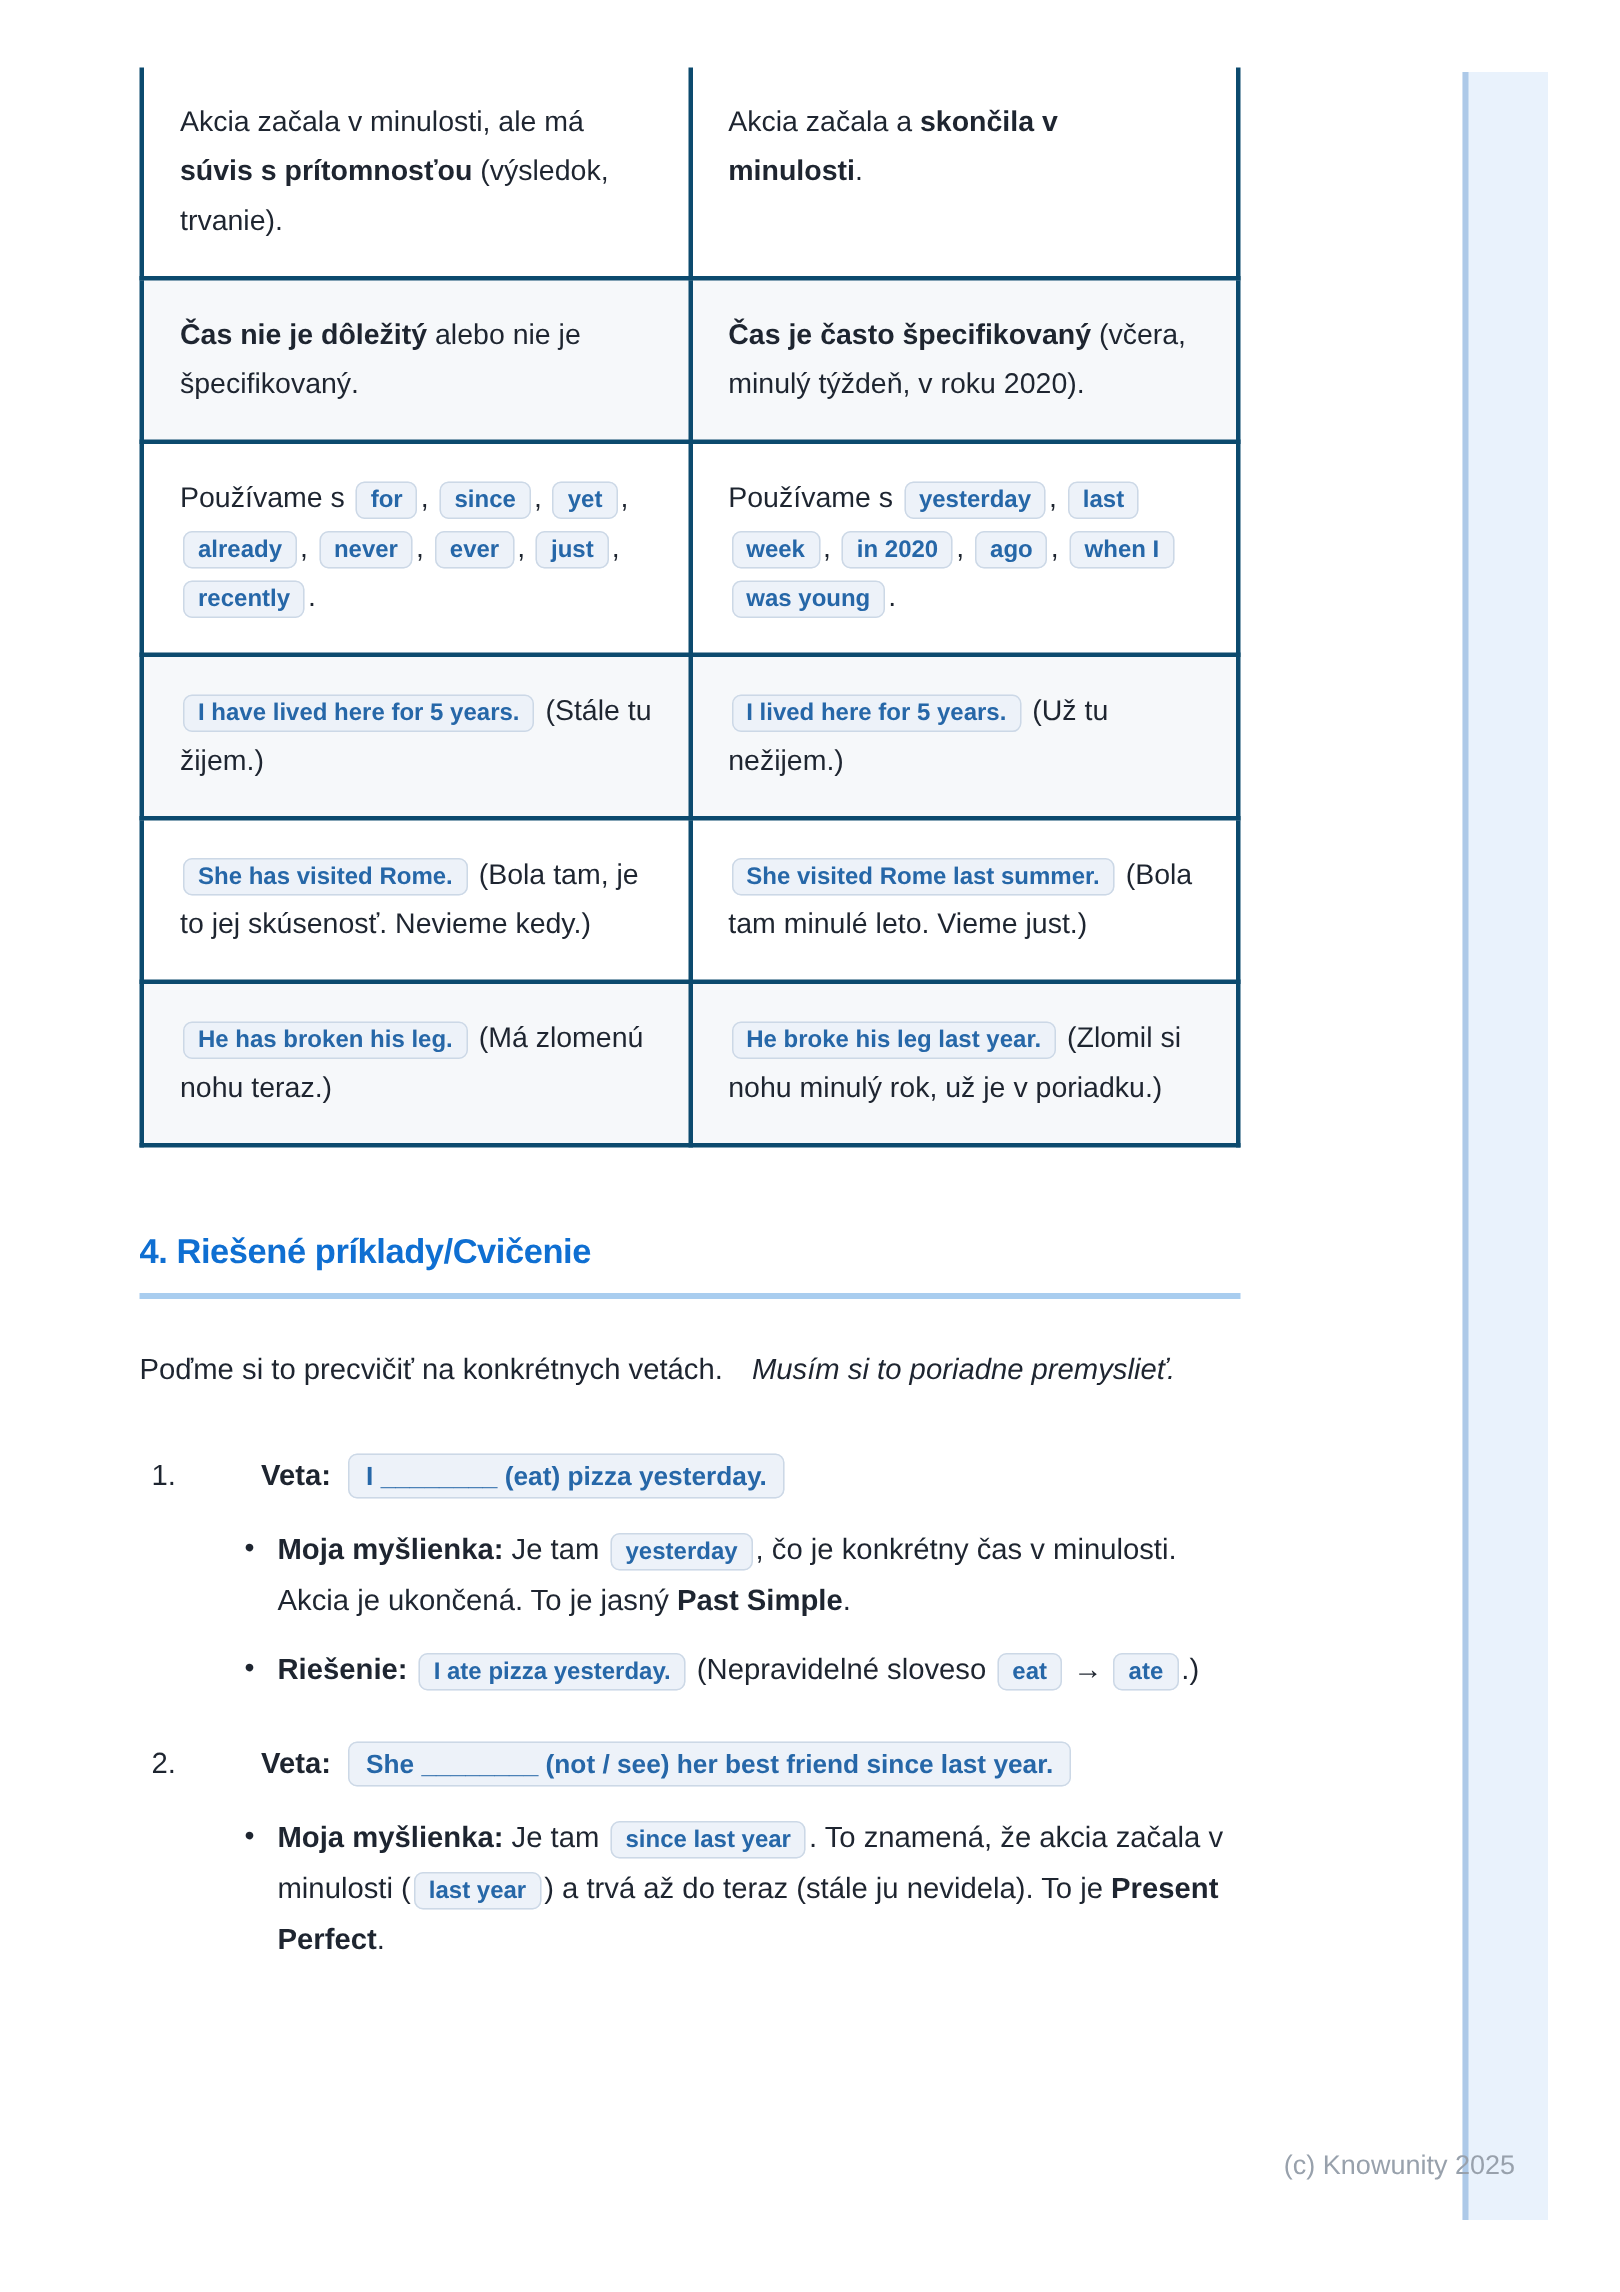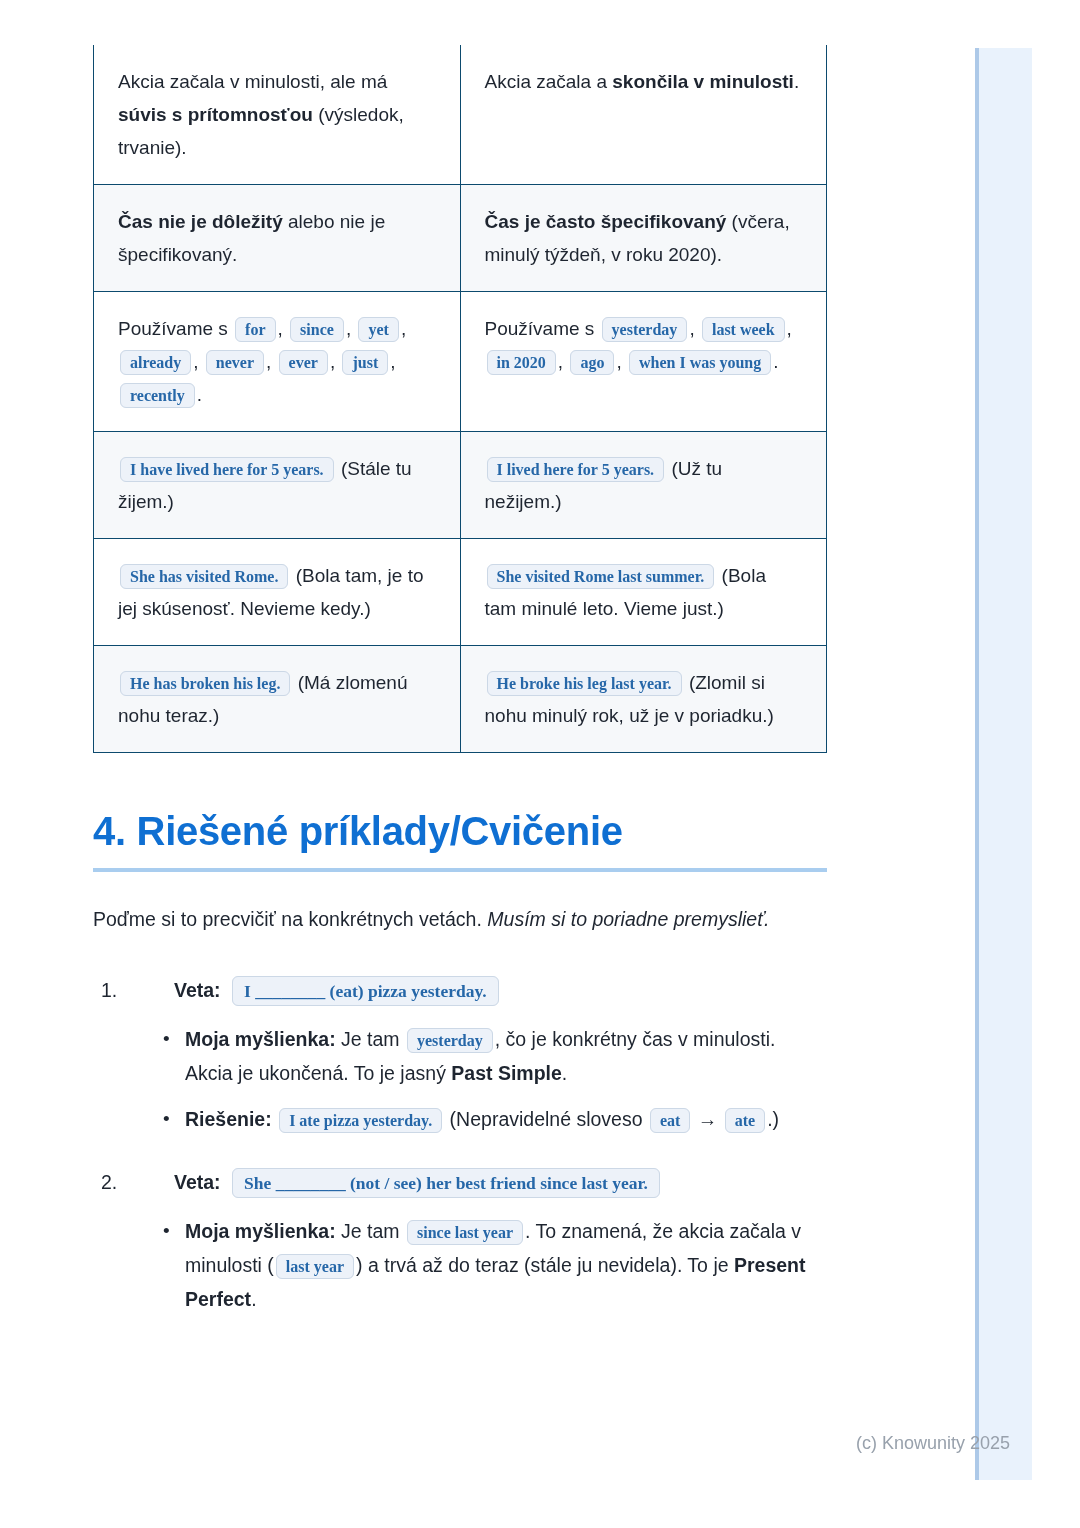--- a/index.html
+++ b/index.html
@@ -29,34 +29,34 @@
   }
 
   
   table.cmp {
     width: 734px;
     border-collapse: collapse;
     table-layout: fixed;
   }
   table.cmp td {
     width: 50%;
-    border: 1px solid #0c4a6e;
+    border: 3px solid #0c4a6e;
     vertical-align: top;
     padding: 20px 24px;
     font-size: 19px;
     line-height: 33px;
   }
   table.cmp tr:first-child td { border-top: none; }
   table.cmp tr:nth-child(even) td { background: #f6f8fa; }
 
   
   h2.section-heading {
     margin: 56px 0 0 0;
     padding: 0 0 14px 0;
-    font-size: 40px;
+    font-size: 23px;
     font-weight: 700;
     color: #0f6fd2;
     letter-spacing: -0.3px;
     border-bottom: 4px solid #a9cdef;
   }
 
   .intro {
     margin-top: 30px;
     font-size: 19.5px;
     line-height: 34px;
@@ -86,23 +86,23 @@
   }
   .point-content {
     flex: 1;
     font-size: 19.5px;
     line-height: 34px;
   }
 
   
   .seg-plain { }
   .seg-bold { font-weight: 700; }
-  .seg-italic { font-style: italic; }
+  .seg-italic { font-style: italic; margin-left: 14px; }
   code.seg-code {
-    font-family: Liberation Serif, serif;
+    font-family: Liberation Sans, sans-serif;
     font-size: 16px;
     font-weight: 600;
     color: #2667a8;
     background: #edf2f9;
     border: 1px solid #ccd8e6;
     border-radius: 6px;
     padding: 3px 9px;
     margin: 0 2px;
     line-height: 1.45;
     -webkit-box-decoration-break: clone;

